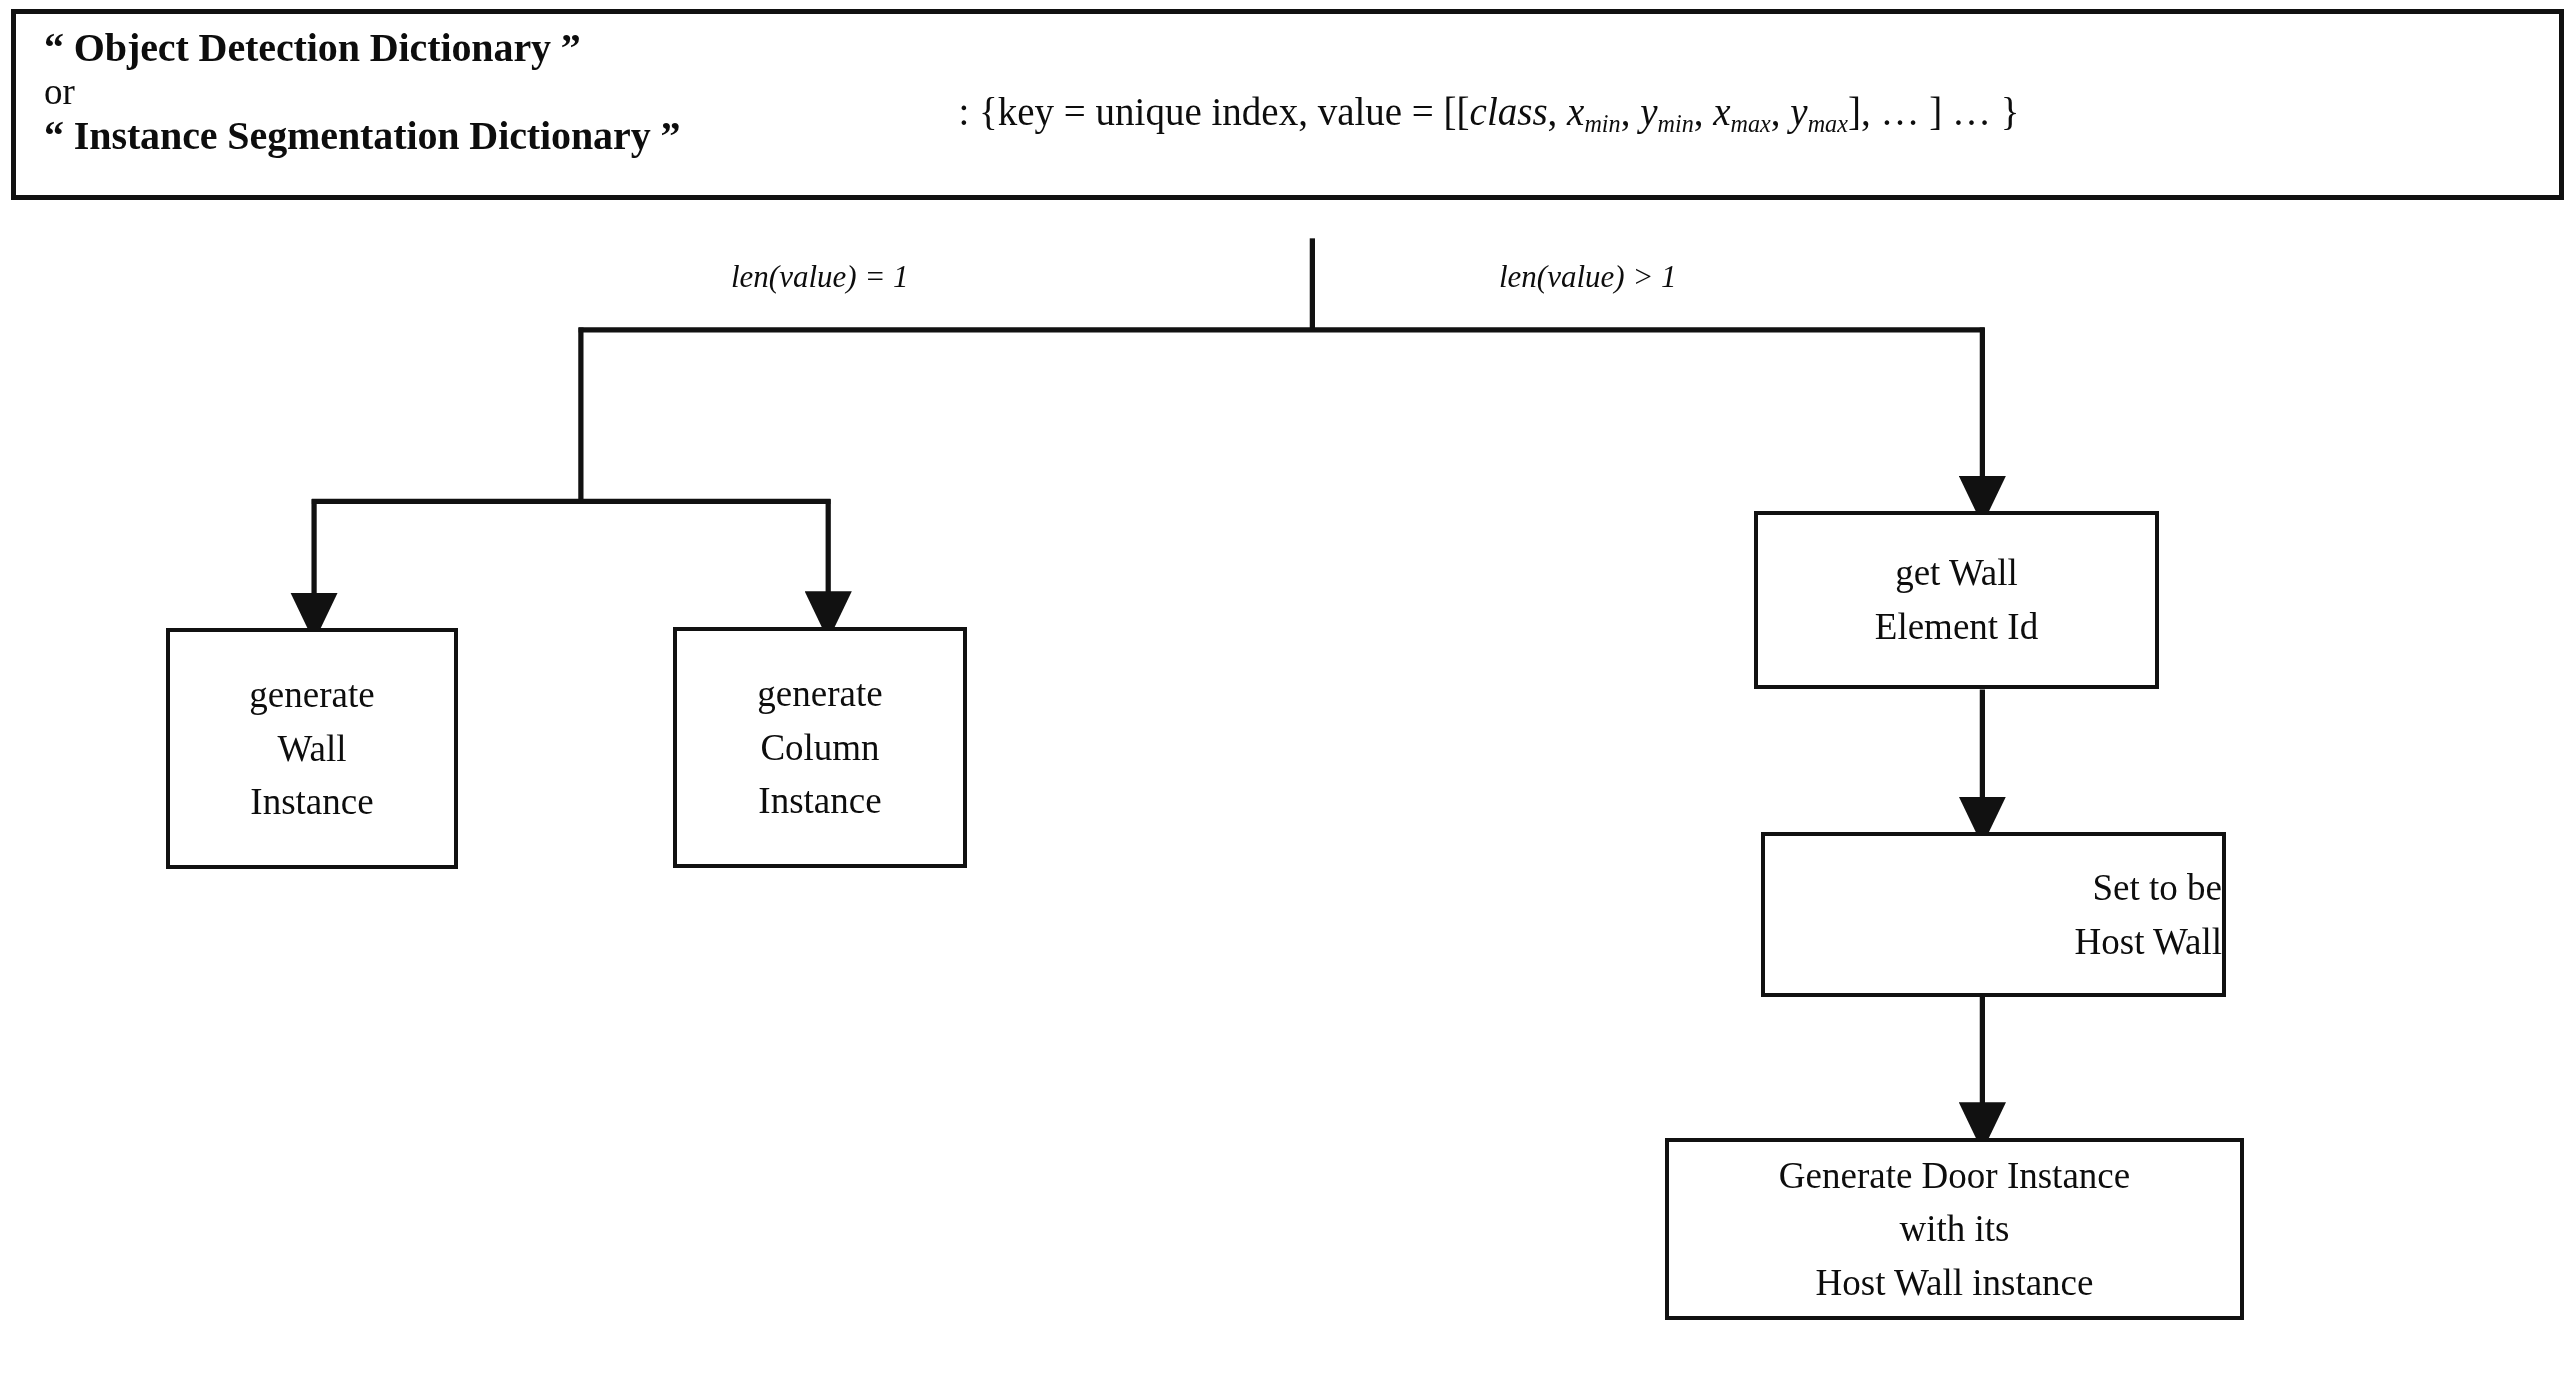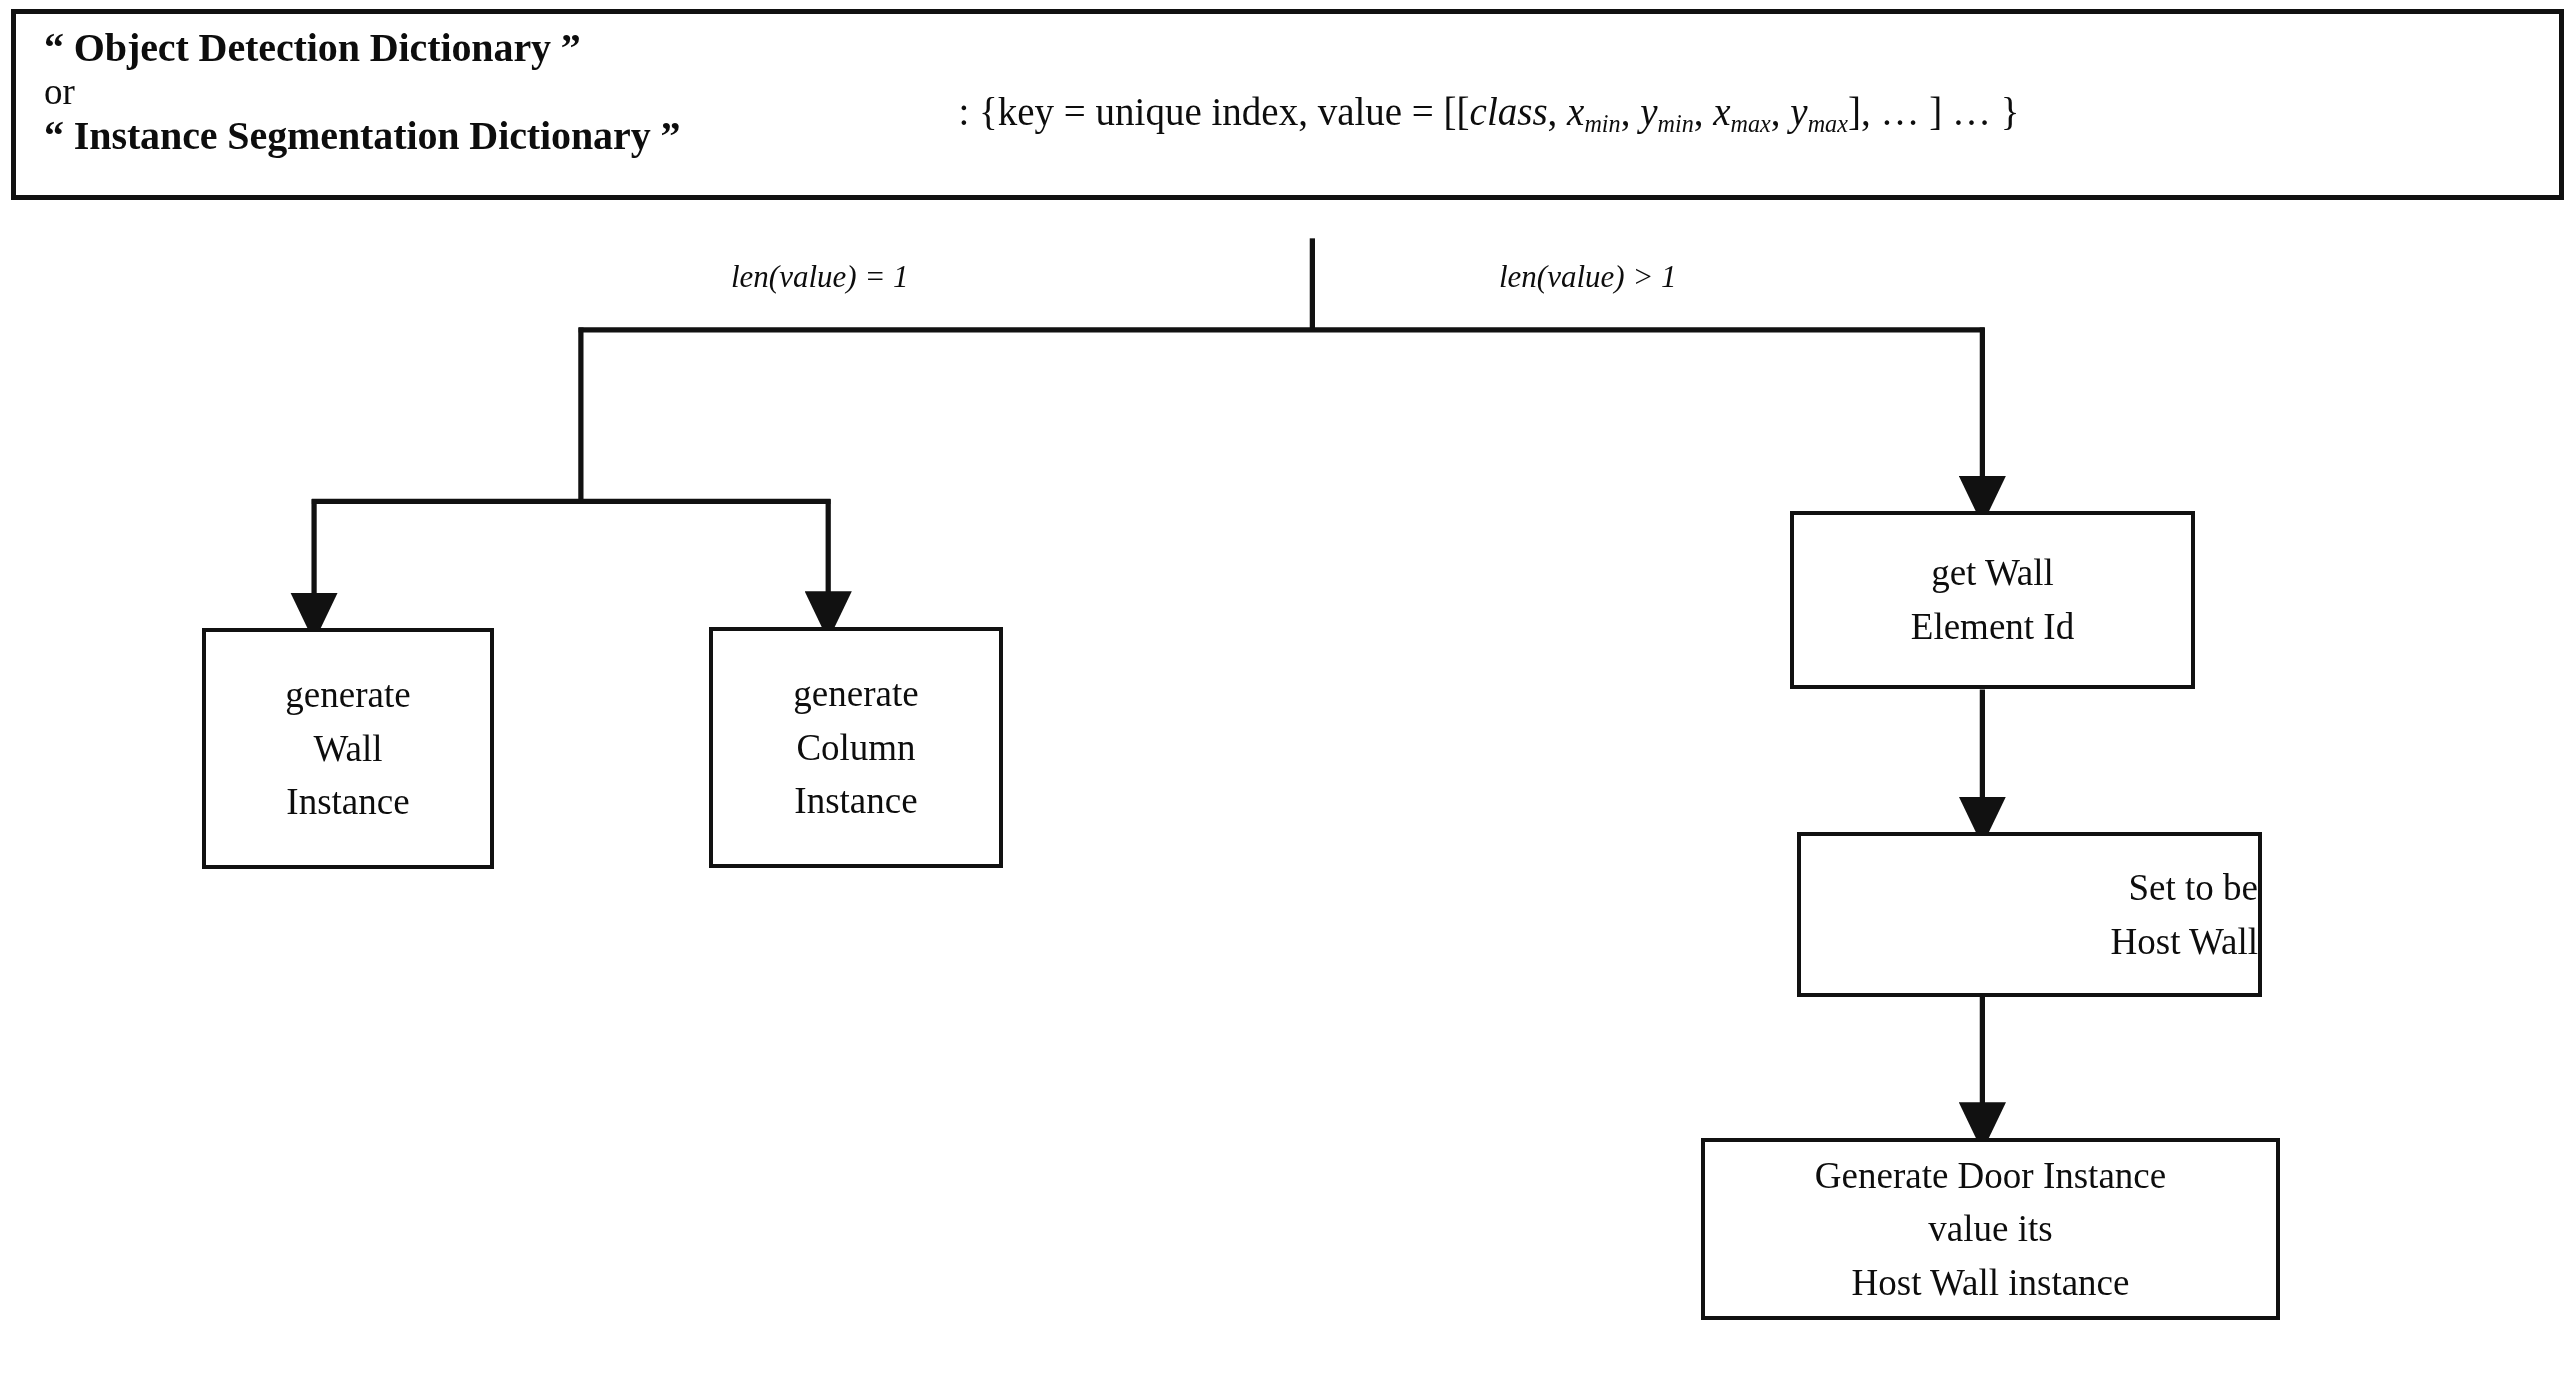--- a/index.html
+++ b/index.html
@@ -74,21 +74,20 @@
     border: 4.5px solid #111111;
     box-sizing: border-box;
     background: #ffffff;
     display: flex;
     flex-direction: column;
     align-items: center;
     justify-content: center;
     text-align: center;
     font-size: 37px;
     line-height: 1.45;
-    margin-left: 36px;
   }
   .node span { display: block; white-space: nowrap; }
 
   #node-wall      { left: 166px;  top: 628px;  width: 292px; height: 241px; }
   #node-column    { left: 673px;  top: 627px;  width: 294px; height: 241px; }
   #node-getwall   { left: 1754px; top: 511px;  width: 405px; height: 178px; }
   #node-hostwall  { left: 1761px; top: 832px; width: 465px; height: 165px; align-items: flex-end; }
   #node-door      { left: 1665px; top: 1138px; width: 579px; height: 182px; }
 
   
@@ -172,18 +171,18 @@
     <span>Element Id</span>
   </div>
 
   <div class="node" id="node-hostwall">
     <span>Set to be</span>
     <span>Host Wall</span>
   </div>
 
   <div class="node" id="node-door">
     <span>Generate Door Instance</span>
-    <span>value its</span>
+    <span>with its</span>
     <span>Host Wall instance</span>
   </div>
 
 </div>
 
 
 </body></html>

